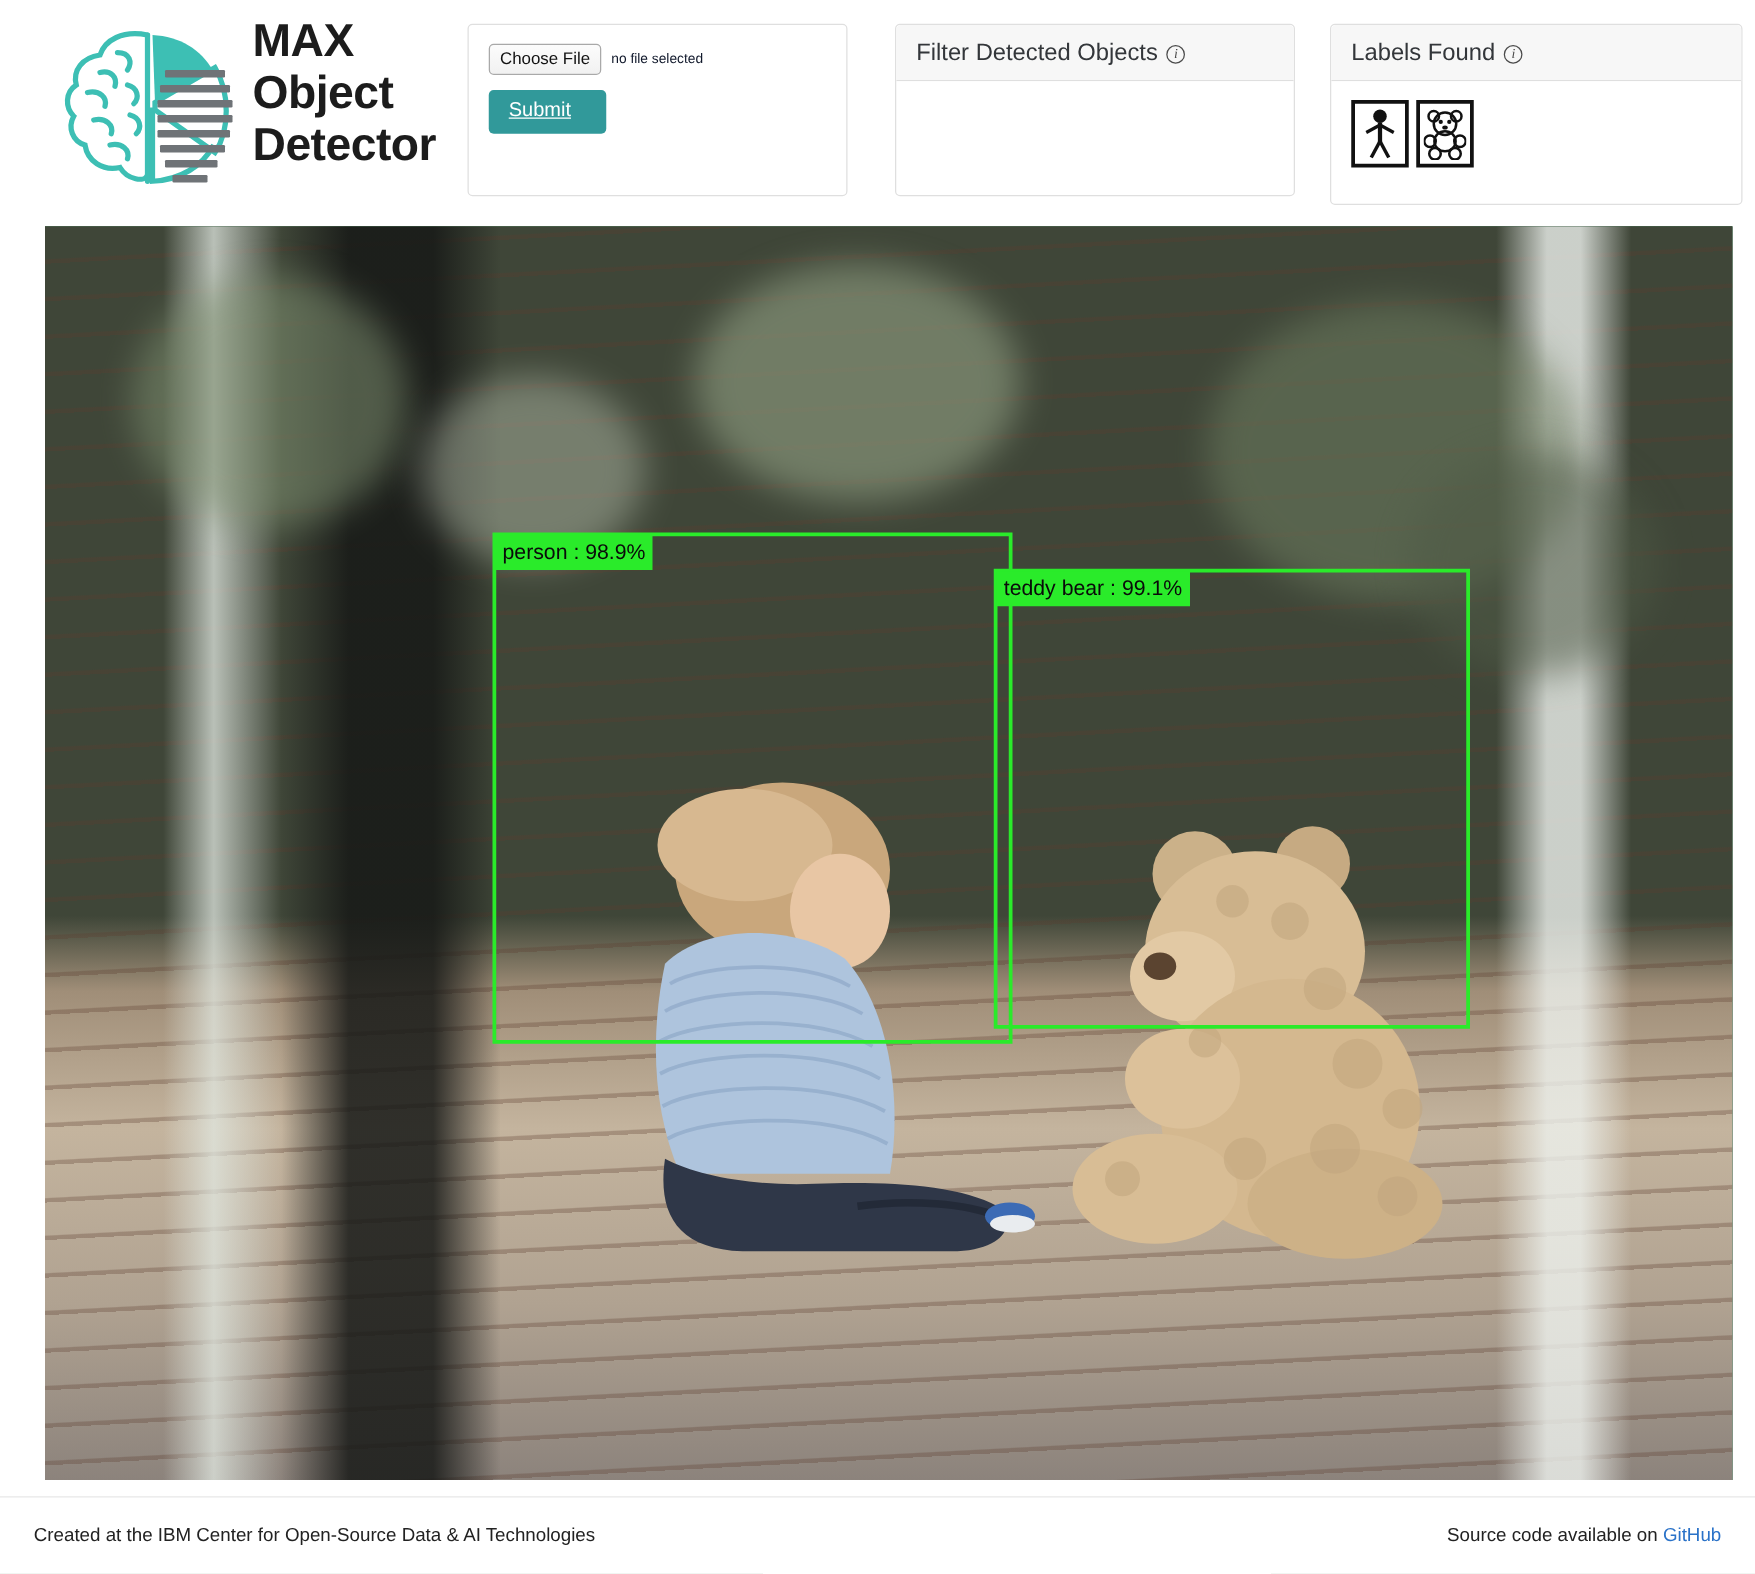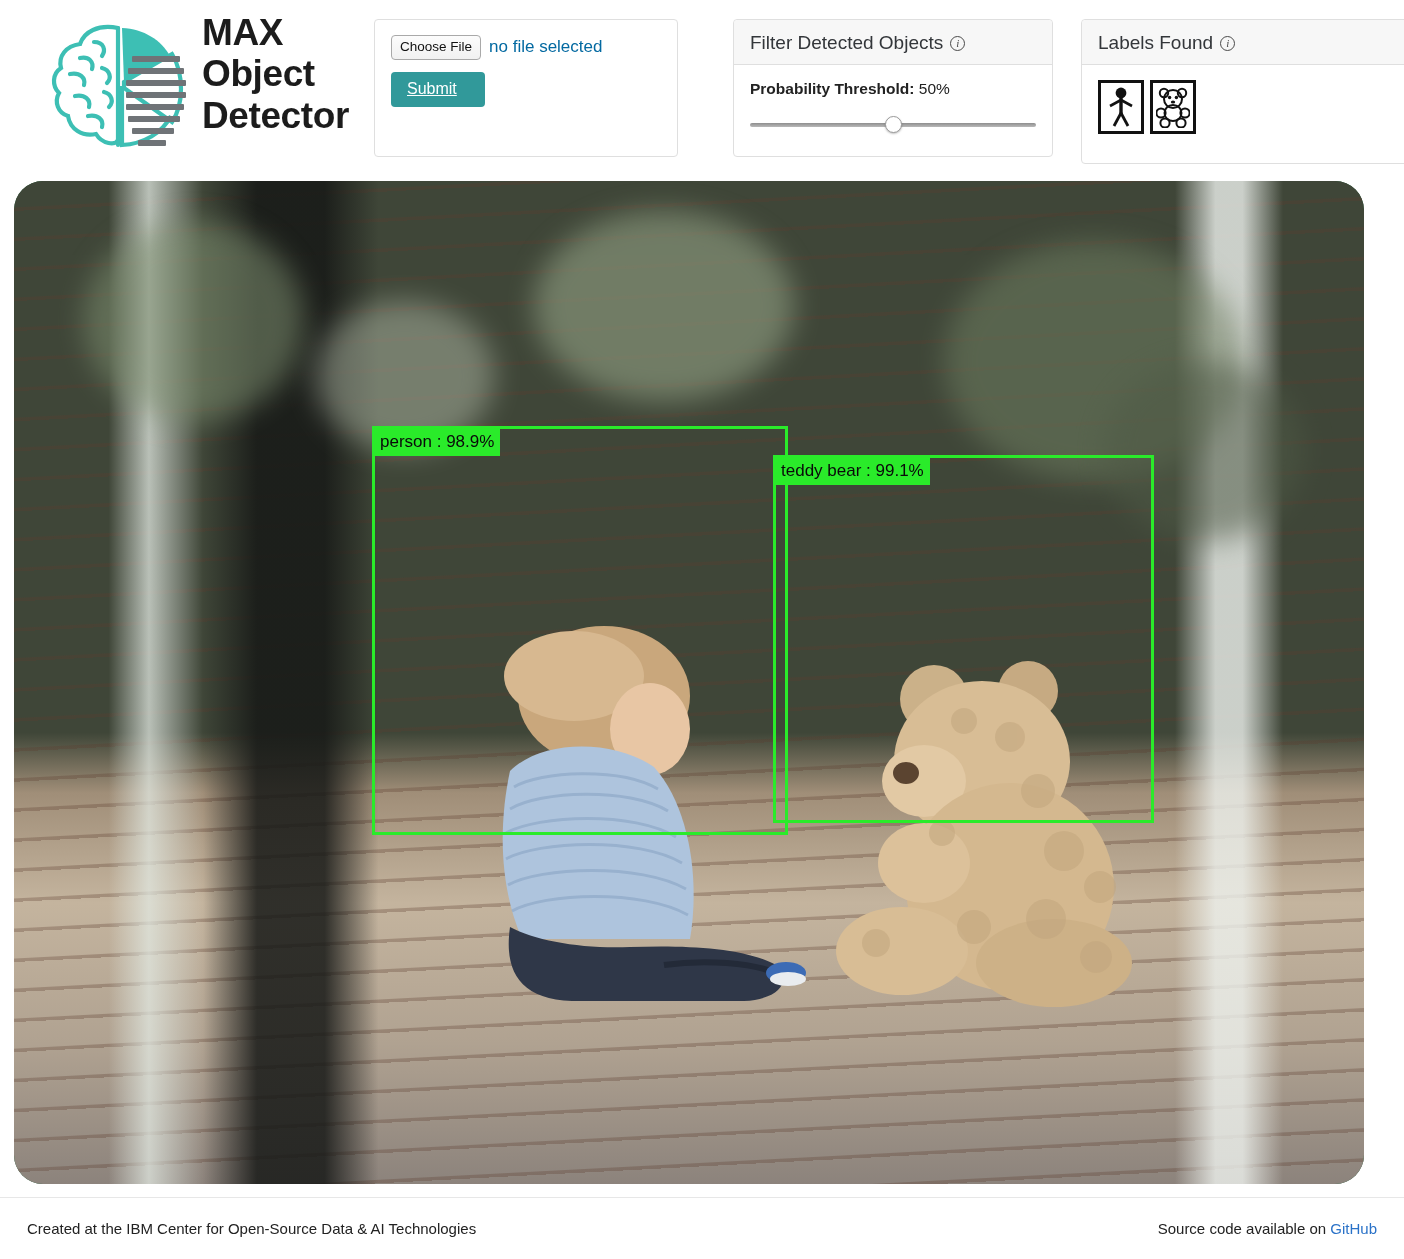--- a/index.html
+++ b/index.html
@@ -70,40 +70,40 @@
     border-radius: 50%;
     align-items: center; justify-content: center;
     font-size: 11px; font-style: italic;
     font-family: "Liberation Serif", serif;
     color: #4a4a4a;
     line-height: 1;
     position: relative; top: 1px;
   }
 
   .card-upload { width: 304px; flex: 0 0 304px; height: 138px; }
-  .card-filter { width: 320px; flex: 0 0 320px; margin-left: 55px; height: 138px; }
+  .card-filter { width: 320px; flex: 0 0 320px; margin-left: 38px; height: 138px; }
   .card-labels { width: 330px; flex: 0 0 330px; margin-left: 28px; height: 145px; }
 
   
   .file-row {
     display: flex; align-items: center;
     font-size: 15px; color: #202020;
     margin-bottom: 12px;
   }
   .choose-file {
     border: 1px solid #a9a9a9;
     border-radius: 4px;
     background: linear-gradient(#fcfcfc,#f1f1f1);
     padding: 3px 8px 4px 8px;
     font-size: 13.5px;
     color: #111;
     cursor: pointer;
     line-height: 1.15;
   }
-  .file-name { margin-left: 8px; font-size: 17px; color: #0369a1; }
+  .file-name { margin-left: 8px; font-size: 11px; color: #0f172a; }
 
   .btn-submit {
     background: #31999a;
     color: #fff;
     border: none;
     border-radius: 4px;
     font-size: 16px;
     padding: 8px 28px 9px 16px;
     cursor: pointer;
     font-family: "Liberation Sans", sans-serif;
@@ -134,26 +134,25 @@
     width: 46px; height: 54px;
     border: 3px solid #111;
     background: #fff;
     display: flex; align-items: center; justify-content: center;
   }
   .label-chip svg { display:block; }
 
   
   .result-area {
     position: relative;
-    margin: 9px 27px 0 14px;
+    margin: 9px 27px 0 36px;
     width: 1350px;
     height: 1003px;
     overflow: hidden;
     background: #14532d;
-    border-radius: 29px;
   }
   .photo {
     position: absolute; inset: 0;
     
     background:
       
       linear-gradient(90deg,
         rgba(255,255,255,0) 0%, rgba(255,255,255,0) 7%,
         rgba(226,233,226,.75) 10%, rgba(255,255,255,0) 14%),
       
@@ -277,30 +276,20 @@
         <span class="file-name">no file selected</span>
       </div>
       <button class="btn-submit">Submit</button>
     </div>
   </div>
 
   <div class="card card-filter">
     <div class="card-head">
       <span>Filter Detected Objects</span>
       <span class="info-icon">i</span>
-    </div>
-    <div class="card-body">
-      <div class="thresh-line">
-        <b>Probability Threshold:</b>
-        <span>50%</span>
-      </div>
-      <div class="slider-wrap">
-        <div class="slider-track"></div>
-        <div class="slider-thumb" id="sliderThumb" style="left: 50%;"></div>
-      </div>
     </div>
   </div>
 
   <div class="card card-labels">
     <div class="card-head">
       <span>Labels Found</span>
       <span class="info-icon">i</span>
     </div>
     <div class="card-body">
       <div class="labels-row">

